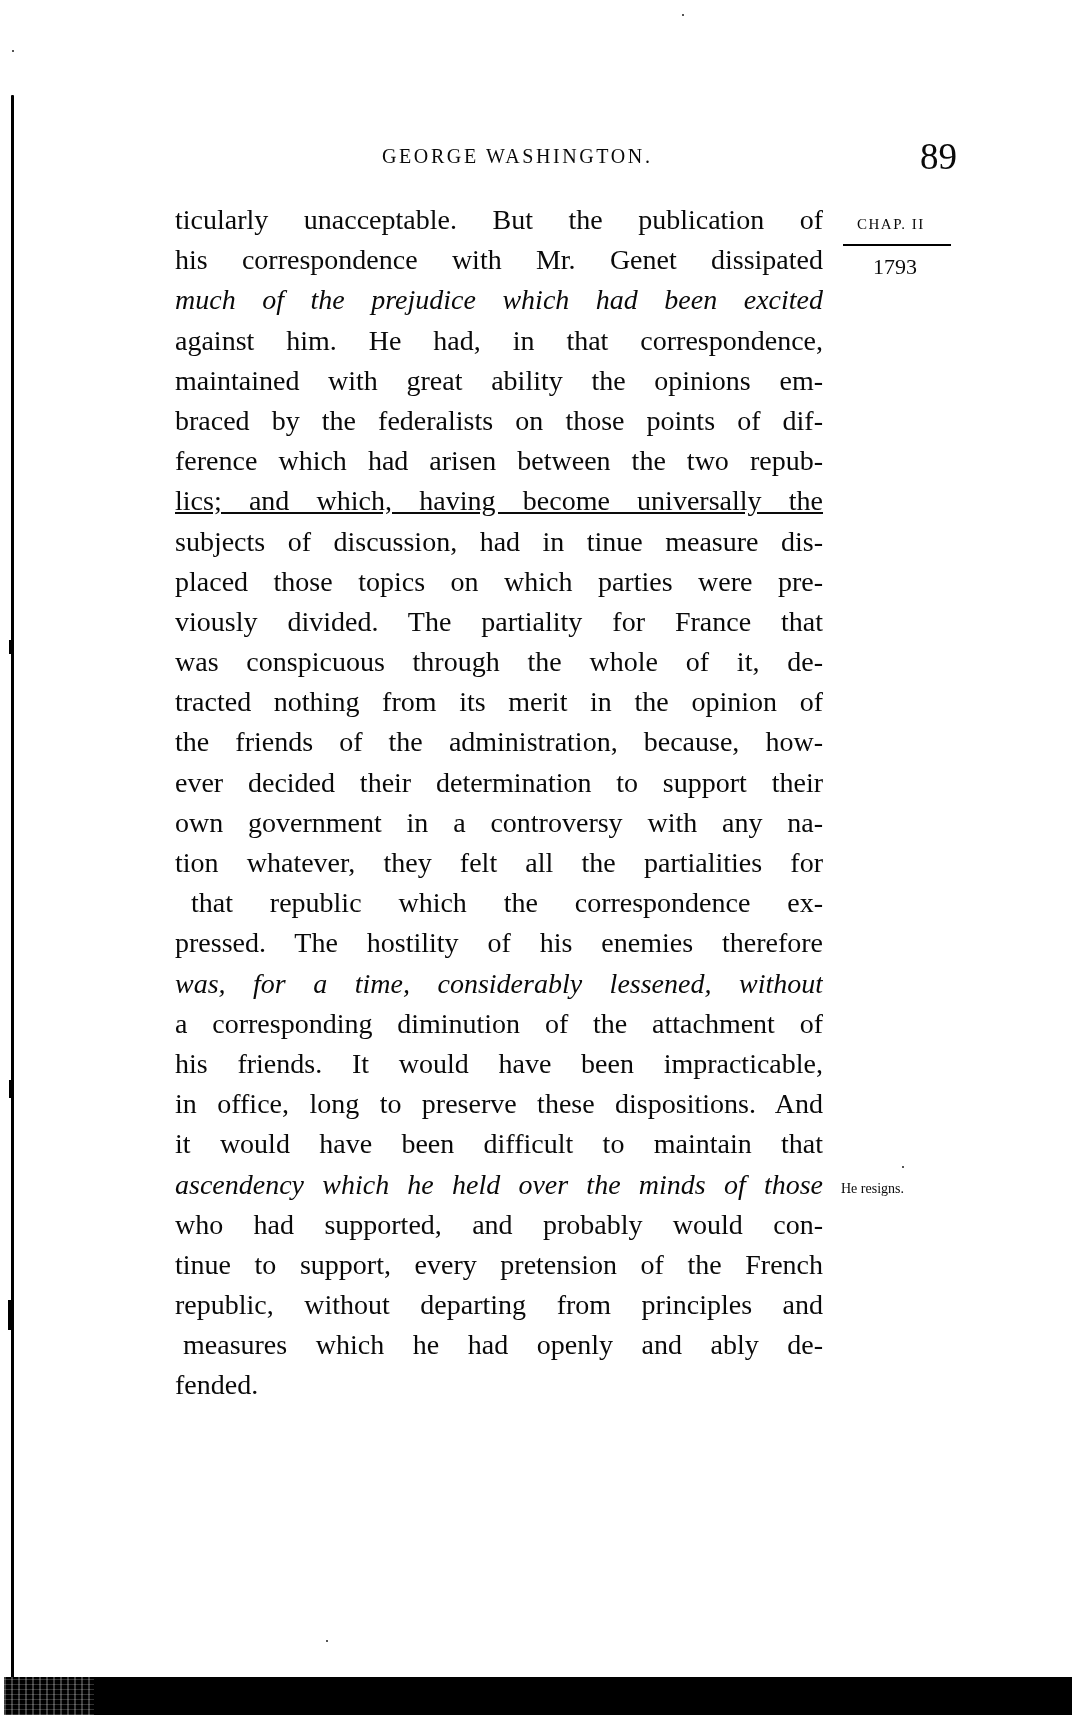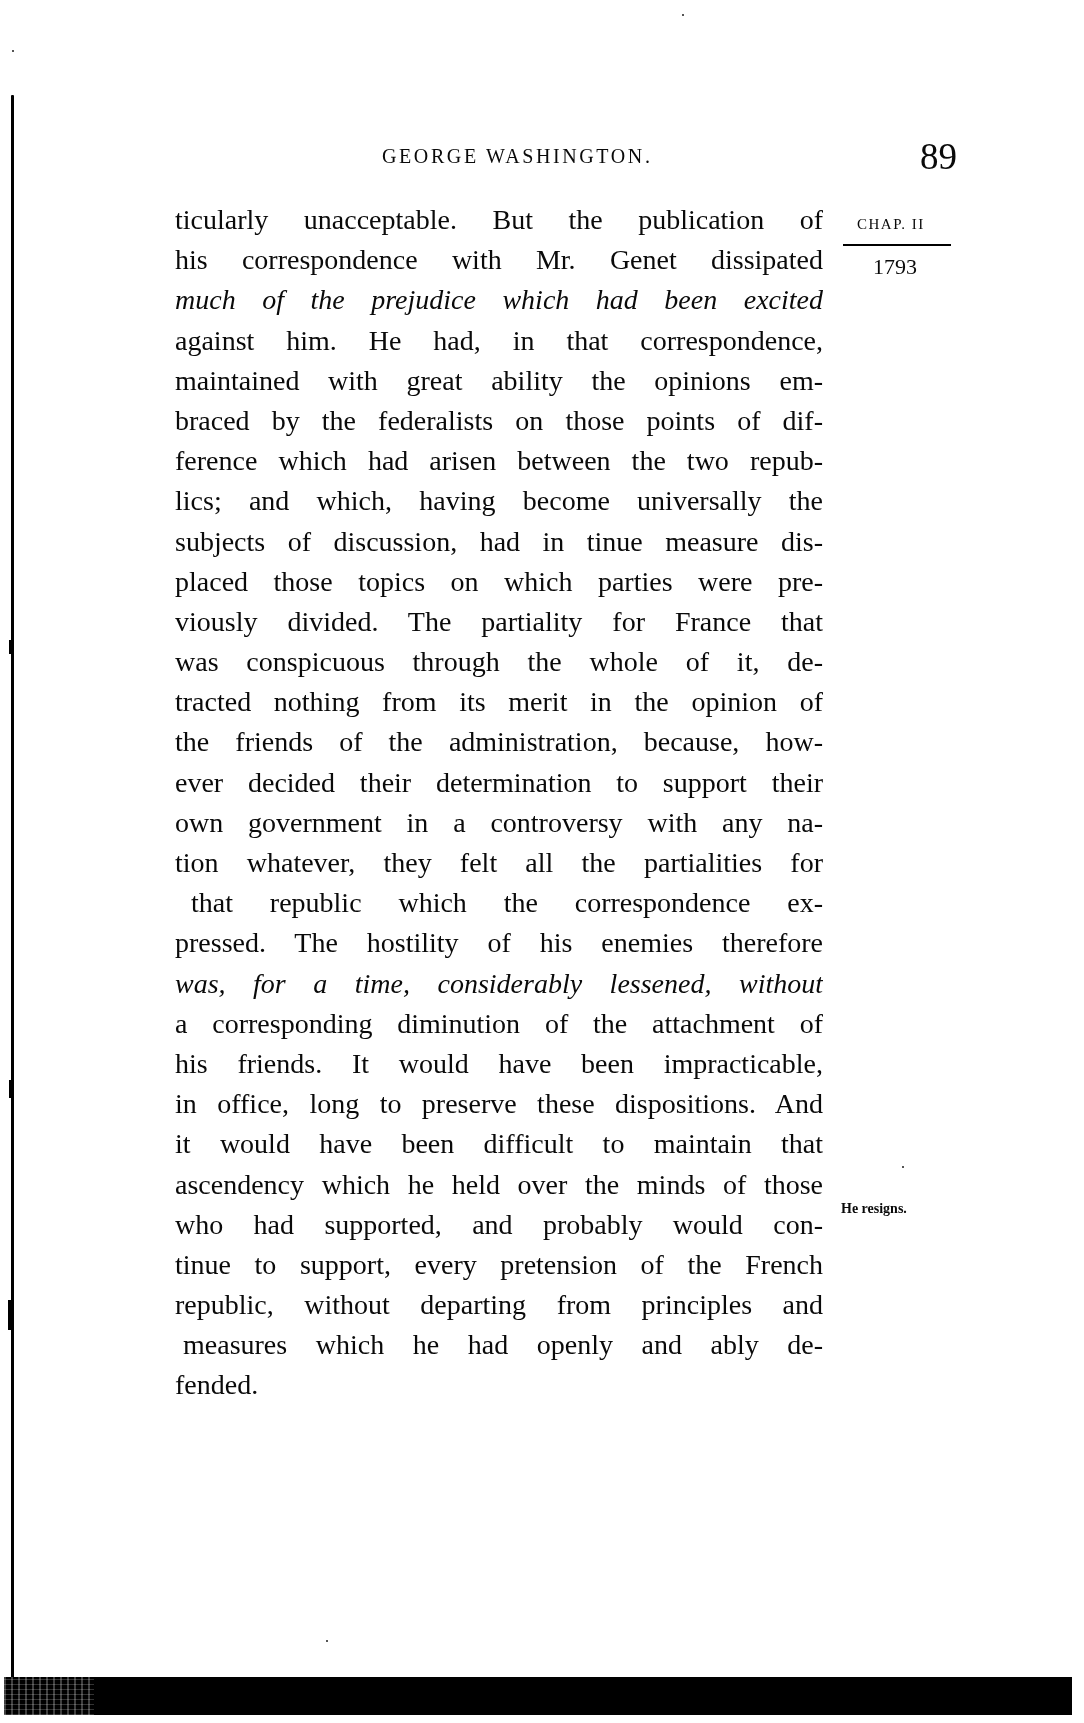--- a/index.html
+++ b/index.html
@@ -113,23 +113,22 @@
       left: 873px;
       top: 254px;
       font-size: 22px;
       white-space: nowrap;
     }
     .side-resigns {
       position: absolute;
       left: 841px;
       top: 1181px;
       font-size: 14px;
-      font-weight: bold;
+      font-weight: normal;
       white-space: nowrap;
-      margin-top: 20px;
     }
     .speck {
       position: absolute;
       width: 2px; height: 2px;
       background: #555;
     }
   </style>
 </head>
 <body>
 
@@ -154,38 +153,38 @@
   <div class="side-resigns">He resigns.</div>
 
   <div class="body-text">
     <div class="line" style="white-space: nowrap; display: block; overflow: hidden;">ticularly unacceptable.  But the publication of</div>
     <div class="line" style="white-space: nowrap; display: block; overflow: hidden;">his correspondence with Mr. Genet dissipated</div>
     <div class="line" style="white-space: nowrap; display: block; overflow: hidden; font-style: italic;">much of the prejudice which had been excited</div>
     <div class="line" style="white-space: nowrap; display: block; overflow: hidden;">against him.  He had, in that correspondence,</div>
     <div class="line" style="white-space: nowrap; display: block; overflow: hidden;">maintained with great ability the opinions em-</div>
     <div class="line" style="white-space: nowrap; display: block; overflow: hidden;">braced by the federalists on those points of dif-</div>
     <div class="line" style="white-space: nowrap; display: block; overflow: hidden;">ference which had arisen between the two repub-</div>
-    <div class="line" style="white-space: nowrap; display: block; overflow: hidden;">lics; and which, having become universally the</div>
+    <div class="line" style="white-space: nowrap; display: block; overflow: hidden; text-decoration: underline;">lics; and which, having become universally the</div>
     <div class="line" style="white-space: nowrap; display: block; overflow: hidden;">subjects of discussion, had in tinue measure dis-</div>
     <div class="line" style="white-space: nowrap; display: block; overflow: hidden;">placed those topics on which parties were pre-</div>
     <div class="line" style="white-space: nowrap; display: block; overflow: hidden;">viously divided.  The partiality for France that</div>
     <div class="line" style="white-space: nowrap; display: block; overflow: hidden;">was conspicuous through the whole of it, de-</div>
     <div class="line" style="white-space: nowrap; display: block; overflow: hidden;">tracted nothing from its merit in the opinion of</div>
     <div class="line" style="white-space: nowrap; display: block; overflow: hidden;">the friends of the administration, because, how-</div>
     <div class="line" style="white-space: nowrap; display: block; overflow: hidden;">ever decided their determination to support their</div>
     <div class="line" style="white-space: nowrap; display: block; overflow: hidden;">own government in a controversy with any na-</div>
     <div class="line" style="white-space: nowrap; display: block; overflow: hidden;">tion whatever, they felt all the partialities for</div>
     <div class="line" style="white-space: nowrap; display: block; overflow: hidden; margin-left: 16px;">that republic which the correspondence ex-</div>
     <div class="line" style="white-space: nowrap; display: block; overflow: hidden;">pressed.  The hostility of his enemies therefore</div>
     <div class="line" style="white-space: nowrap; display: block; overflow: hidden; font-style: italic;">was, for a time, considerably lessened, without</div>
     <div class="line" style="white-space: nowrap; display: block; overflow: hidden;">a corresponding diminution of the attachment of</div>
     <div class="line" style="white-space: nowrap; display: block; overflow: hidden;">his friends.  It would have been impracticable,</div>
     <div class="line" style="white-space: nowrap; display: block; overflow: hidden;">in office, long to preserve these dispositions.  And</div>
     <div class="line" style="white-space: nowrap; display: block; overflow: hidden;">it would have been difficult to maintain that</div>
-    <div class="line" style="white-space: nowrap; display: block; overflow: hidden;">ascendency which he held over the minds of those</div>
+    <div class="line" style="white-space: nowrap; display: block; overflow: hidden; font-style: italic;">ascendency which he held over the minds of those</div>
     <div class="line" style="white-space: nowrap; display: block; overflow: hidden;">who had supported, and probably would con-</div>
     <div class="line" style="white-space: nowrap; display: block; overflow: hidden;">tinue to support, every pretension of the French</div>
     <div class="line" style="white-space: nowrap; display: block; overflow: hidden;">republic, without departing from principles and</div>
     <div class="line" style="white-space: nowrap; display: block; overflow: hidden; margin-left: 8px;">measures which he had openly and ably de-</div>
     <div class="line last">fended.</div>
   </div>
 
   <div class="scan-band"></div>
   <div class="scan-band-noise"></div>
 </div>

